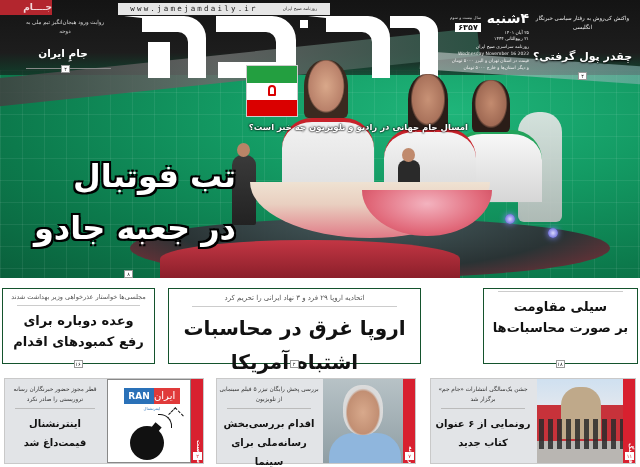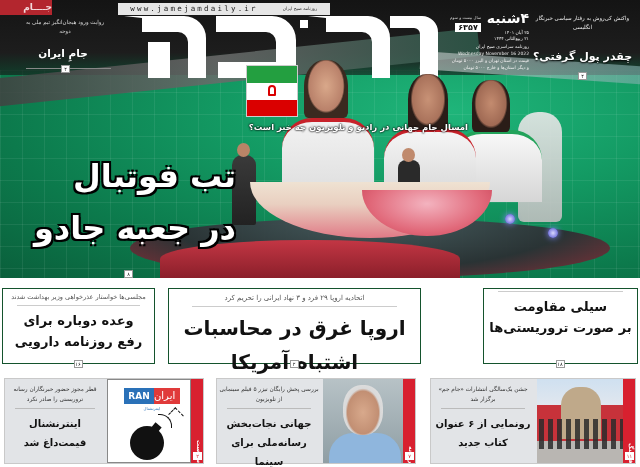--- a/index.html
+++ b/index.html
@@ -282,35 +282,35 @@
     <span class="l1">تب فوتبال</span>
     <span class="l2">در جعبه جادو</span>
   </div>
   <span class="pg-badge hero-pg">۸</span>
 </div>
 
 <div class="box box-left">
   <div class="kicker">مجلسی‌ها خواستار عذرخواهی وزیر بهداشت شدند</div>
   <div class="rule"></div>
   <div class="title">وعده دوباره برای</div>
-  <div class="title">رفع روزنامه دارویی</div>
+  <div class="title">رفع کمبودهای اقدام</div>
   <span class="pg-badge pgb">۱۶</span>
 </div>
 
 <div class="box box-mid">
   <div class="kicker">اتحادیه اروپا ۲۹ فرد و ۳ نهاد ایرانی را تحریم کرد</div>
   <div class="rule"></div>
   <div class="title">اروپا غرق در محاسبات اشتباه آمریکا</div>
   <span class="pg-badge pgb">۲</span>
 </div>
 
 <div class="box box-right">
   <div class="rule"></div>
   <div class="title">سیلی مقاومت</div>
-  <div class="title">بر صورت تروریستی‌ها</div>
+  <div class="title">بر صورت محاسبات‌ها</div>
   <span class="pg-badge pgb">۱۸</span>
 </div>
 
 <div class="card card1">
   <div class="txt">
     <div class="kicker">قطر مجوز حضور خبرنگاران رسانه تروریستی را صادر نکرد</div>
     <div class="rule"></div>
     <div class="title">اینترنشنال</div>
     <div class="title">قیمت‌داغ شد</div>
   </div>
@@ -326,21 +326,21 @@
     <div class="bomb"></div>
   </div>
   <div class="tag"><span>سیاست</span></div>
   <div class="tag-pg">۲</div>
 </div>
 
 <div class="card card2">
   <div class="txt">
     <div class="kicker">بررسی پخش رایگان تیزر ۵ فیلم سینمایی از تلویزیون</div>
     <div class="rule"></div>
-    <div class="title">جهانی نجات‌بخش</div>
+    <div class="title">اقدام بررسی‌بخش</div>
     <div class="title">رسانه‌ملی برای سینما</div>
   </div>
   <div class="img">
     <div class="portrait-bg"></div>
     <div class="portrait-body"></div>
     <div class="portrait-head"></div>
   </div>
   <div class="tag"><span>رسانه</span></div>
   <div class="tag-pg">۷</div>
 </div>

